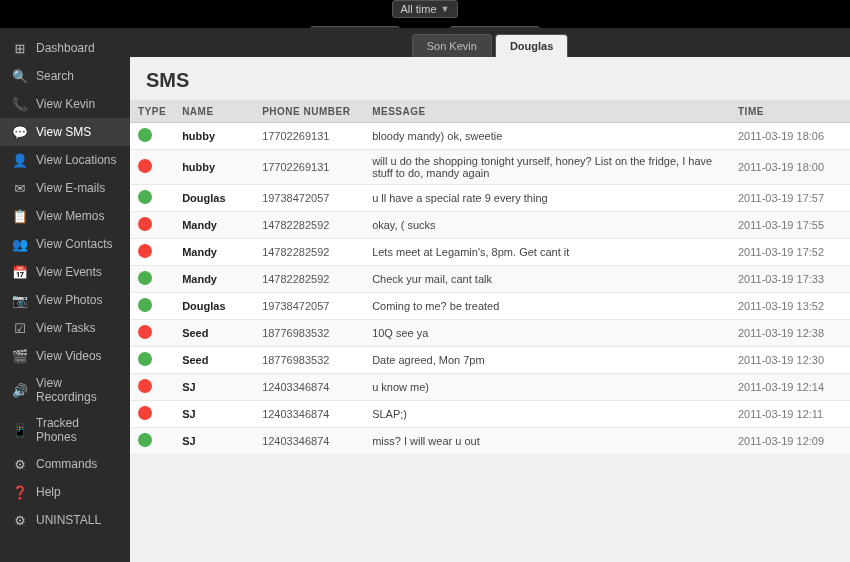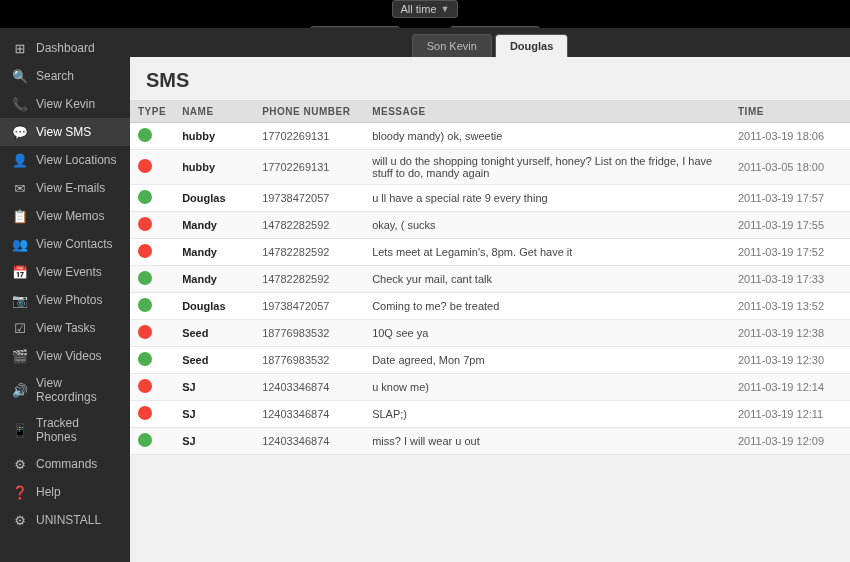--- a/index.html
+++ b/index.html
@@ -343,41 +343,41 @@
                 <td class="col-name name-col">hubby</td>
                 <td class="col-phone phone-col">17702269131</td>
                 <td class="col-msg msg-col">bloody mandy) ok, sweetie</td>
                 <td class="col-time time-col">2011-03-19 18:06</td>
               </tr>
               <tr>
                 <td class="col-type"><span class="type-icon type-in"></span></td>
                 <td class="col-name name-col">hubby</td>
                 <td class="col-phone phone-col">17702269131</td>
                 <td class="col-msg msg-col">will u do the shopping tonight yurself, honey? List on the fridge, I have stuff to do, mandy again</td>
-                <td class="col-time time-col">2011-03-05 18:00</td>
+                <td class="col-time time-col">2011-03-19 18:00</td>
               </tr>
               <tr>
                 <td class="col-type"><span class="type-icon type-out"></span></td>
                 <td class="col-name name-col">Douglas</td>
                 <td class="col-phone phone-col">19738472057</td>
                 <td class="col-msg msg-col">u ll have a special rate 9 every thing</td>
                 <td class="col-time time-col">2011-03-19 17:57</td>
               </tr>
               <tr>
                 <td class="col-type"><span class="type-icon type-in"></span></td>
                 <td class="col-name name-col">Mandy</td>
                 <td class="col-phone phone-col">14782282592</td>
                 <td class="col-msg msg-col">okay, ( sucks</td>
                 <td class="col-time time-col">2011-03-19 17:55</td>
               </tr>
               <tr>
                 <td class="col-type"><span class="type-icon type-in"></span></td>
                 <td class="col-name name-col">Mandy</td>
                 <td class="col-phone phone-col">14782282592</td>
-                <td class="col-msg msg-col">Lets meet at Legamin's, 8pm. Get have it</td>
+                <td class="col-msg msg-col">Lets meet at Legamin's, 8pm. Get cant it</td>
                 <td class="col-time time-col">2011-03-19 17:52</td>
               </tr>
               <tr>
                 <td class="col-type"><span class="type-icon type-out"></span></td>
                 <td class="col-name name-col">Mandy</td>
                 <td class="col-phone phone-col">14782282592</td>
                 <td class="col-msg msg-col">Check yur mail, cant talk</td>
                 <td class="col-time time-col">2011-03-19 17:33</td>
               </tr>
               <tr>

